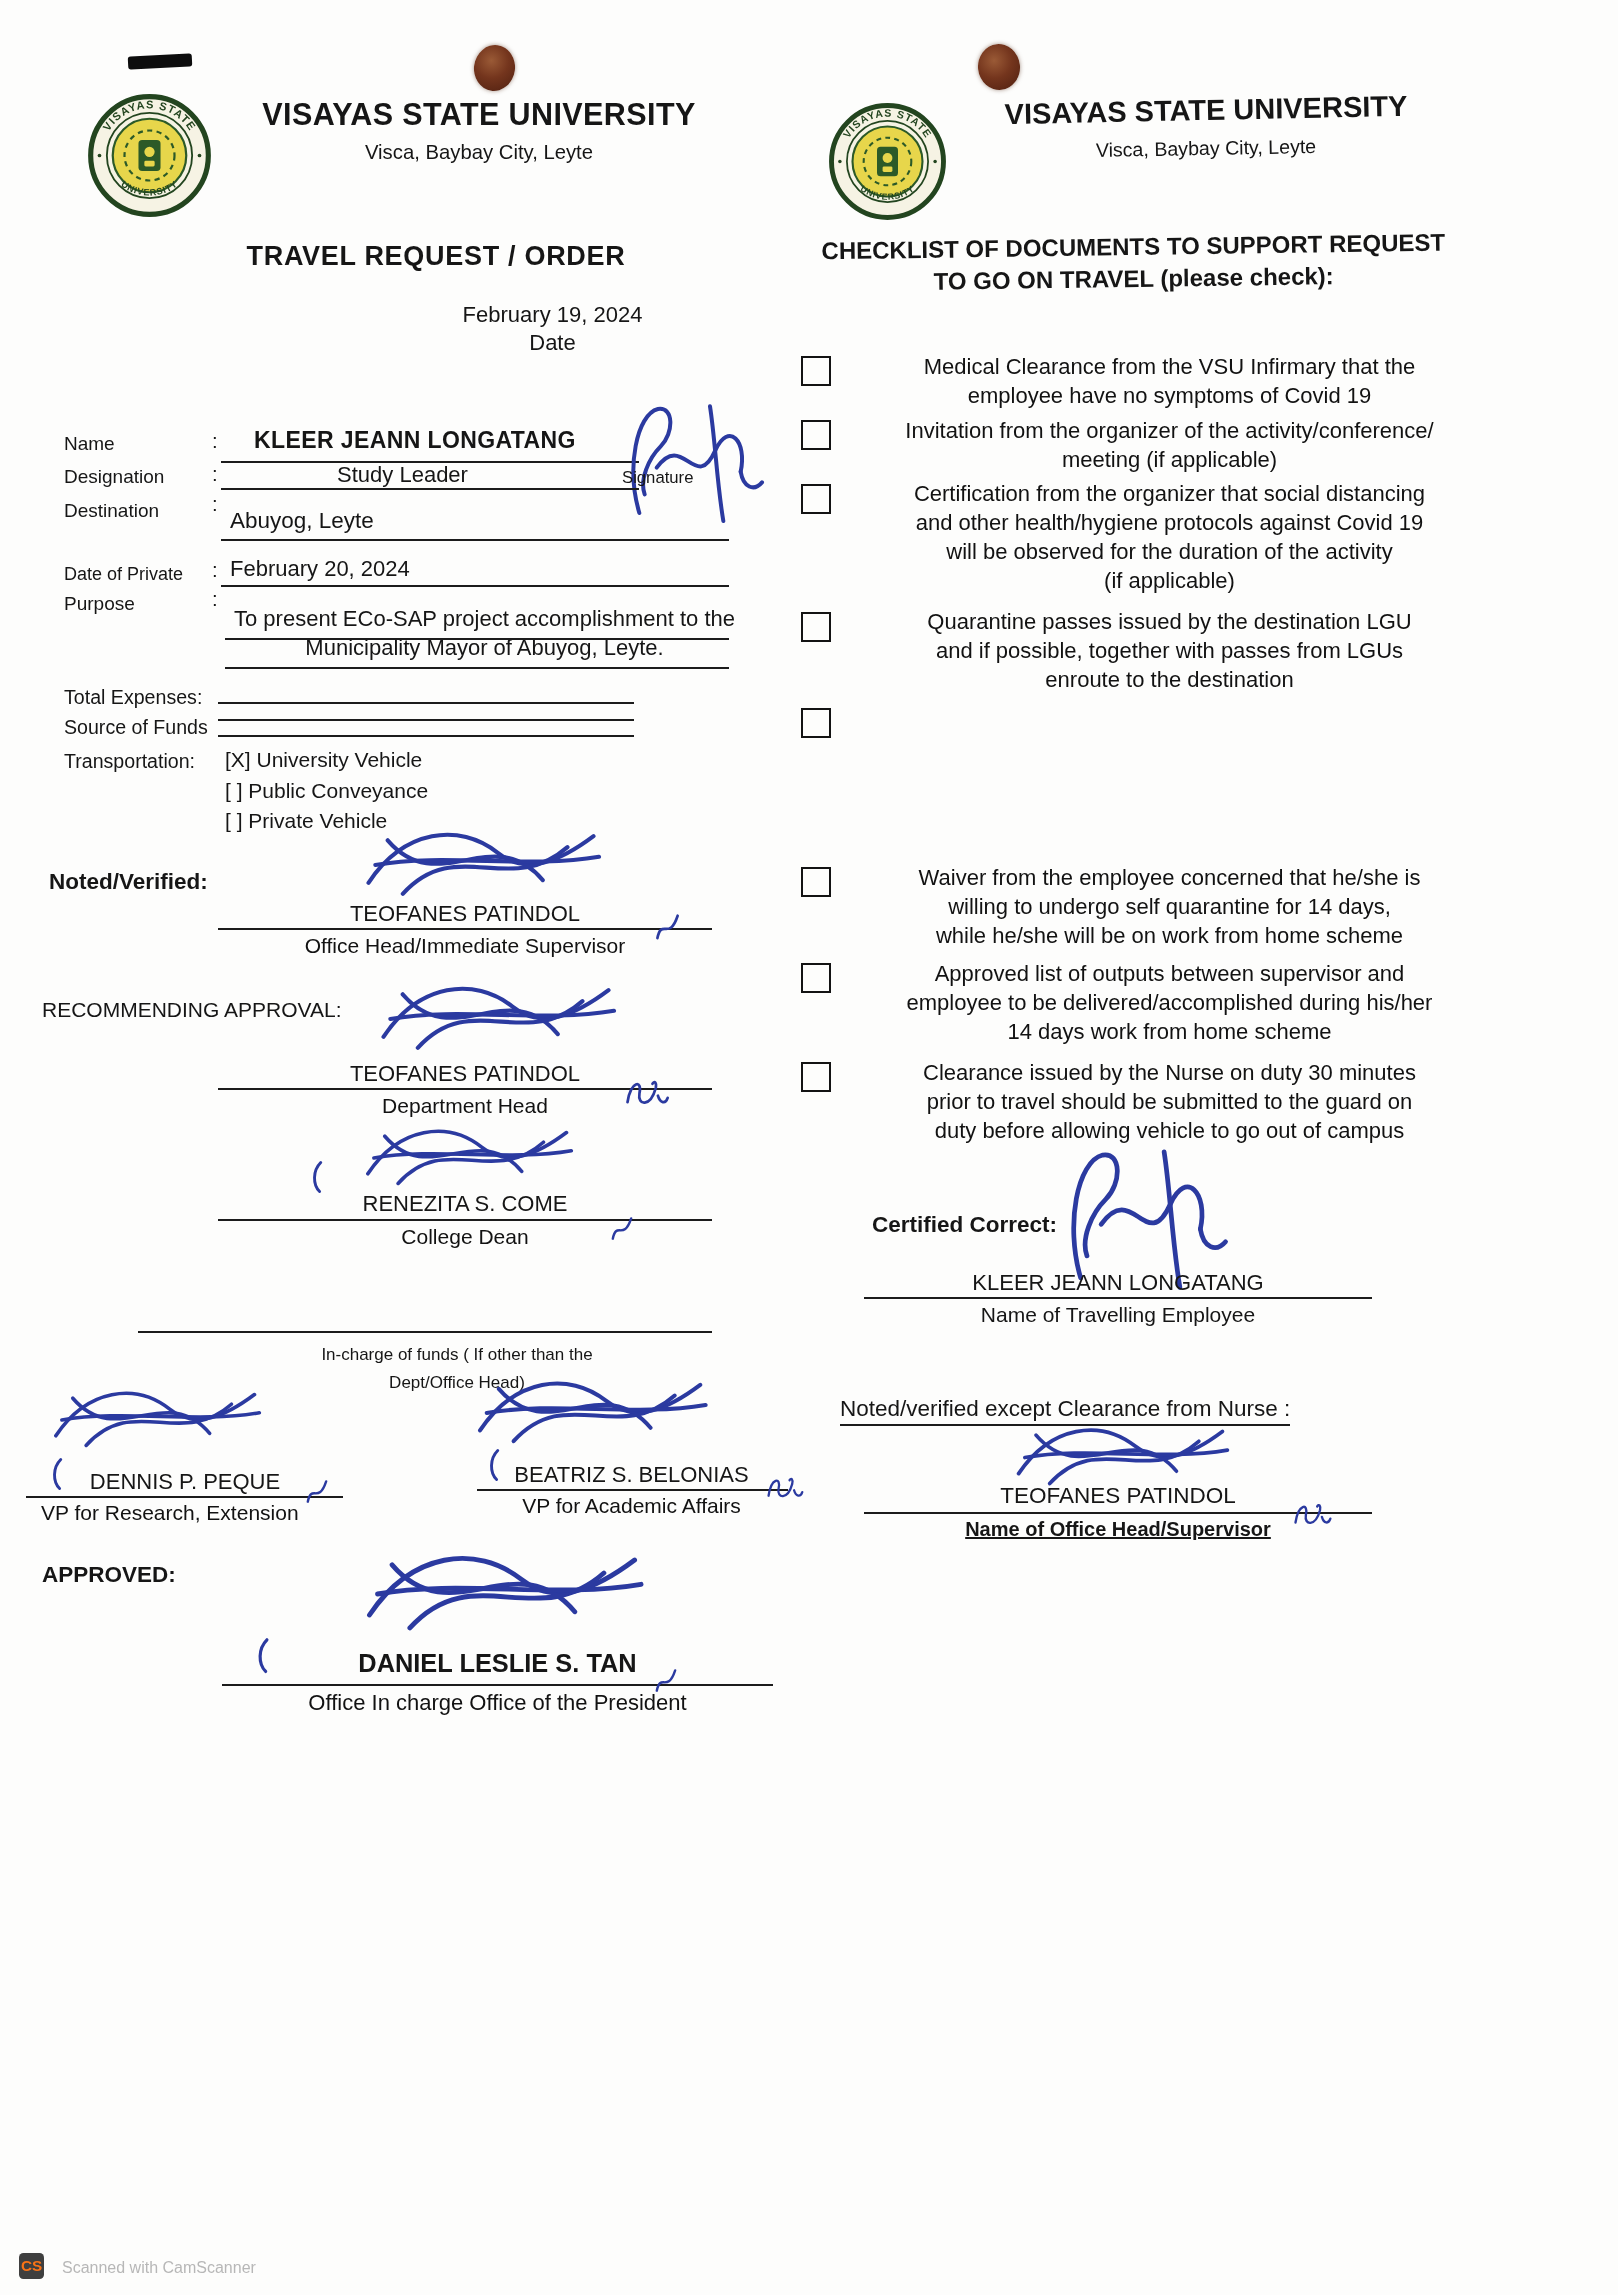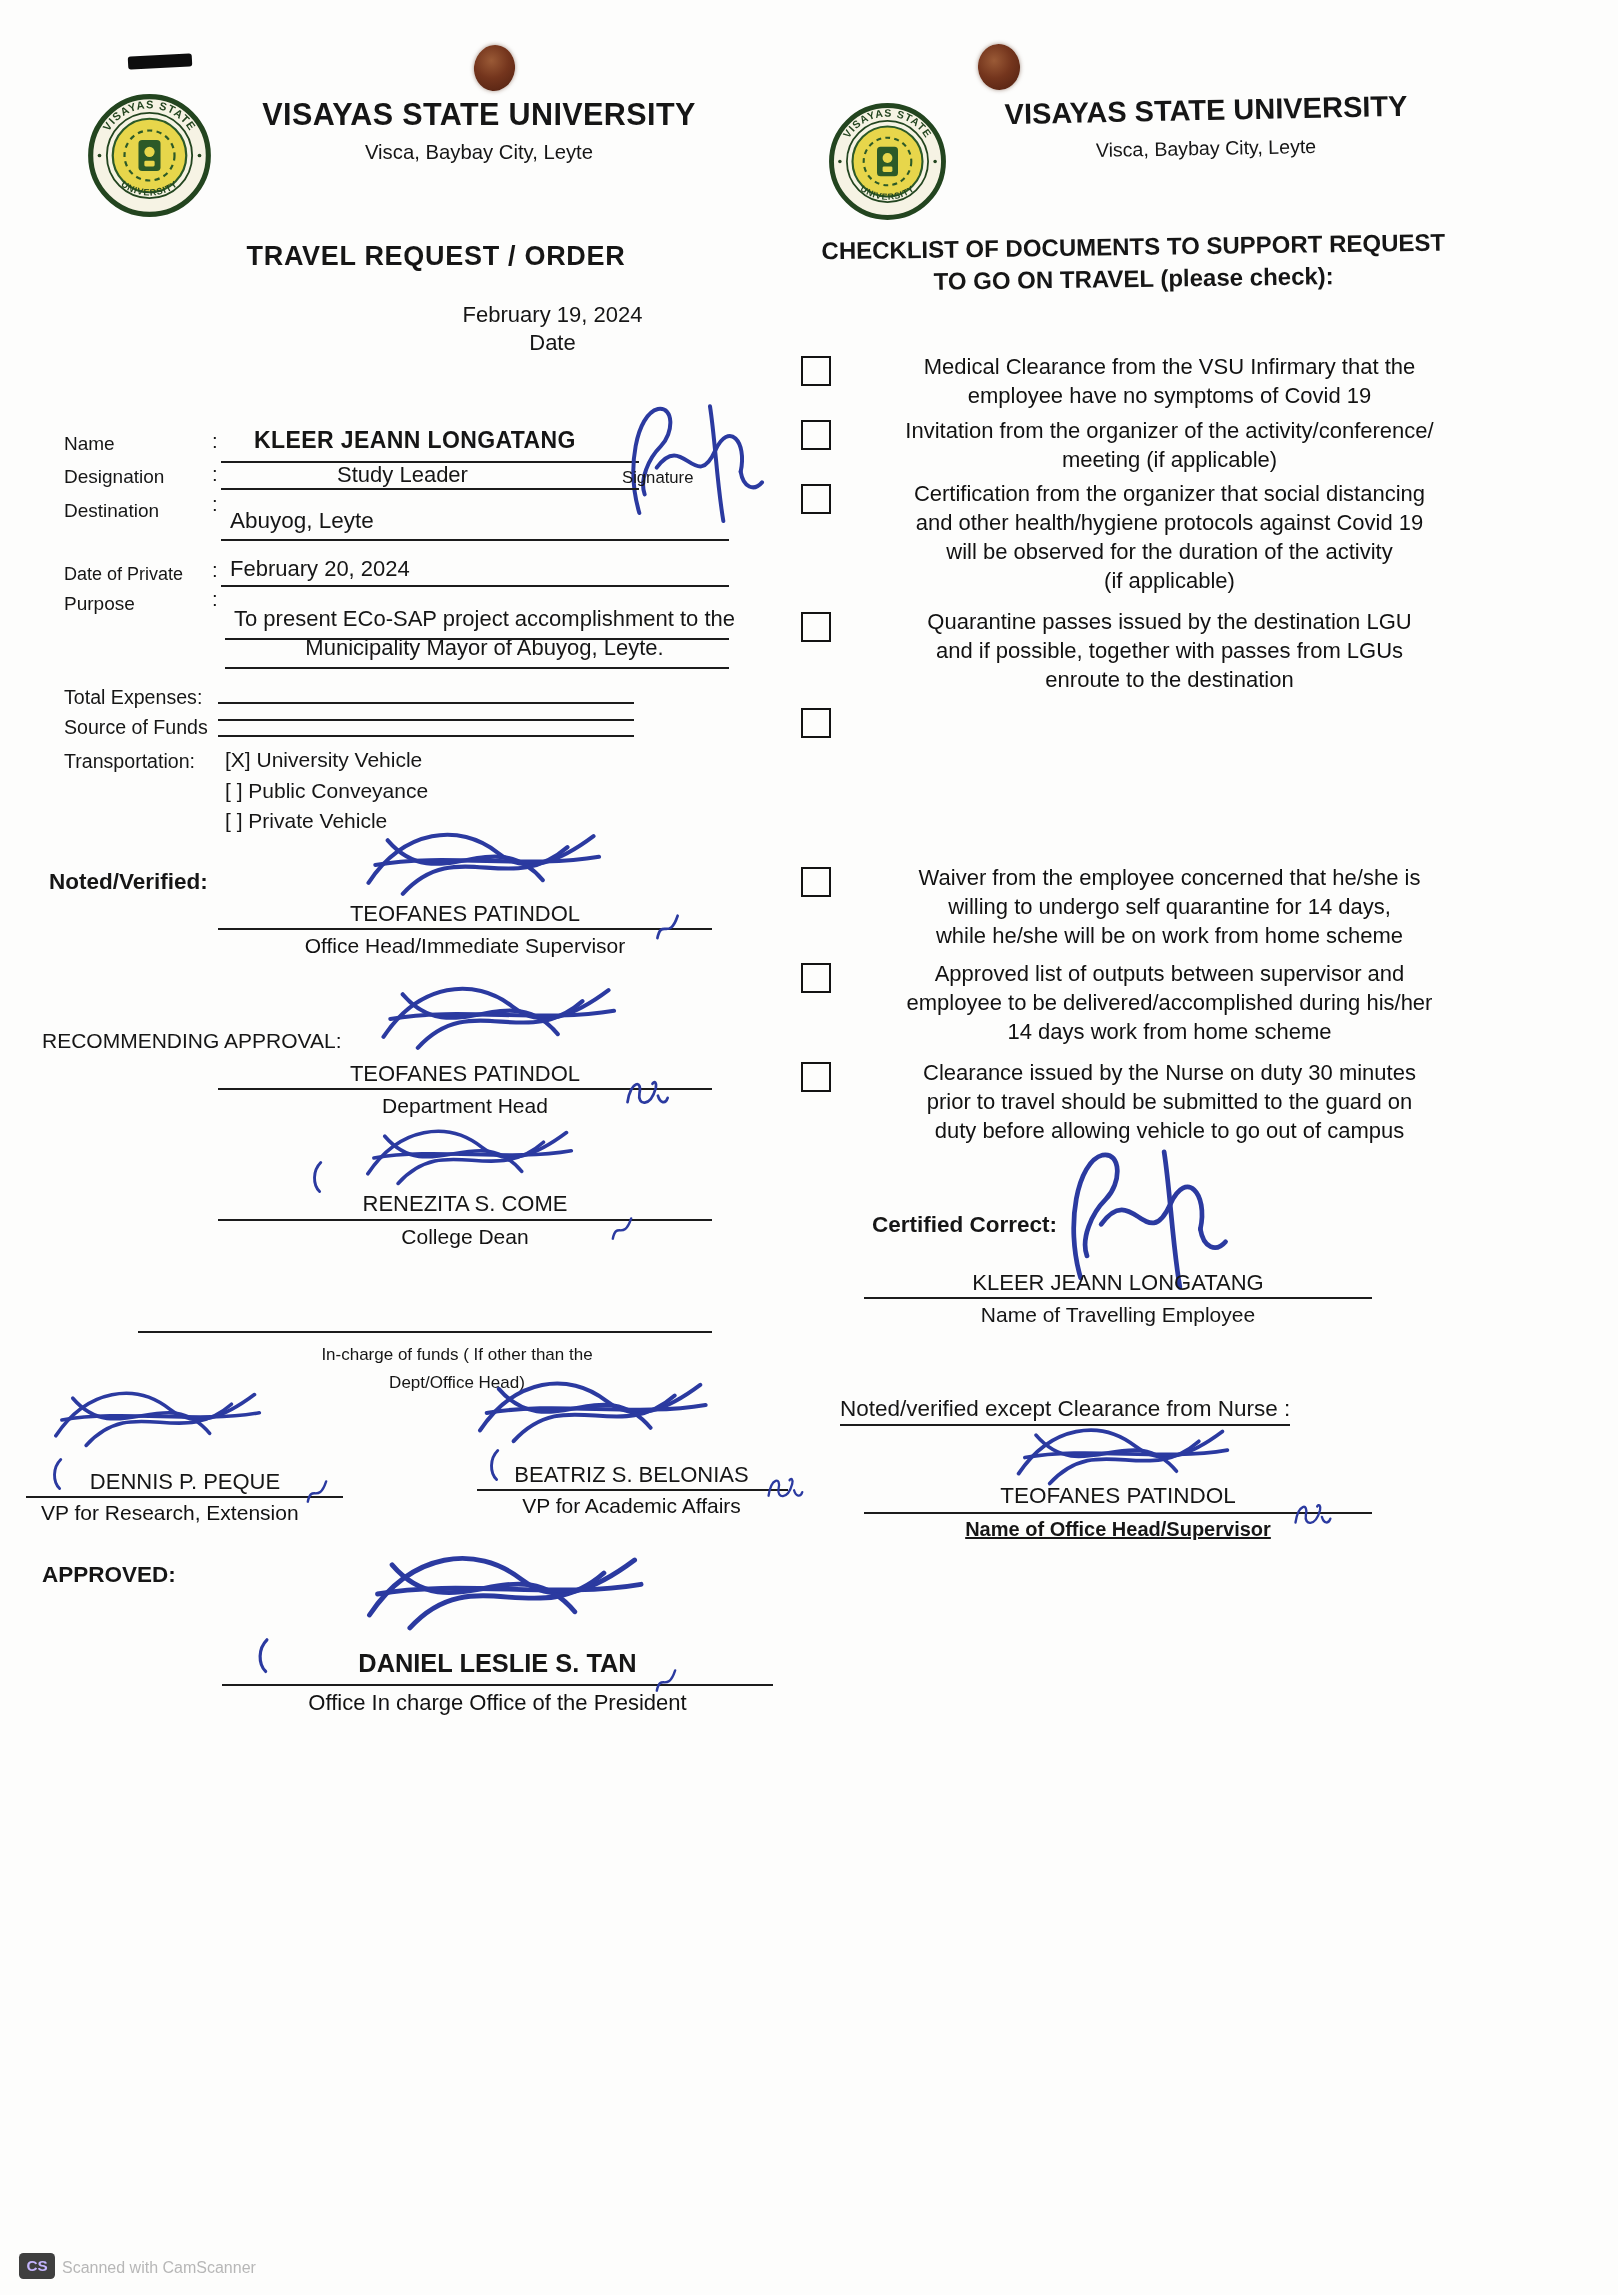--- a/index.html
+++ b/index.html
@@ -126,21 +126,21 @@
   <svg class="abs sig" style="left:363px;top:814px" width="247" height="102" viewBox="0 0 360 140">
       <use href="#g-flourish"></use>
     </svg>
   <div class="abs ctr" style="left:218px;top:901px;width:494px;font-size:22px;">TEOFANES PATINDOL</div>
   <div class="rule" style="left:218px;top:928px;width:494px;"></div>
   <div class="abs ctr cap" style="left:218px;top:934px;width:494px;font-size:21px;">Office Head/Immediate Supervisor</div>
   <svg class="abs sig" style="left:651px;top:909px" width="32" height="38" viewBox="0 0 60 70">
       <use href="#g-tick"></use>
     </svg>
 
-  <div class="abs" style="left:42px;top:998px;font-size:21px;margin-top:31px;">RECOMMENDING APPROVAL:</div>
+  <div class="abs" style="left:42px;top:998px;font-size:21px;">RECOMMENDING APPROVAL:</div>
   <svg class="abs sig" style="left:378px;top:968px" width="247" height="102" viewBox="0 0 360 140">
       <use href="#g-flourish"></use>
     </svg>
   <div class="abs ctr" style="left:218px;top:1061px;width:494px;font-size:22px;">TEOFANES PATINDOL</div>
   <div class="rule" style="left:218px;top:1088px;width:494px;"></div>
   <div class="abs ctr cap" style="left:218px;top:1094px;width:494px;font-size:21px;">Department Head</div>
   <svg class="abs sig" style="left:622px;top:1074px" width="49" height="38" viewBox="0 0 90 70">
       <use href="#g-loopls"></use>
     </svg>
 
@@ -259,17 +259,17 @@
   <svg class="abs sig" style="left:1002px;top:1414px" width="247" height="87" viewBox="0 0 360 140">
       <use href="#g-flourish"></use>
     </svg>
   <div class="abs ctr" style="left:864px;top:1483px;width:508px;font-size:22.5px;">TEOFANES PATINDOL</div>
   <div class="rule" style="left:864px;top:1512px;width:508px;"></div>
   <div class="abs ctr" style="left:864px;top:1518px;width:508px;font-size:20px;font-weight:bold;text-decoration:underline;">Name of Office Head/Supervisor</div>
   <svg class="abs sig" style="left:1290px;top:1498px" width="44" height="33" viewBox="0 0 90 70">
       <use href="#g-loopls"></use>
     </svg>
 
-  <div class="abs" style="left:19px;top:2253px;width:36px;height:26px;background:#3f3f3f;color:#c4b5fd;border-radius:4.4px;font-size:15.3px;font-weight:bold;display:flex;align-items:center;justify-content:center;">CS</div>
+  <div class="abs" style="left:19px;top:2253px;width:25px;height:26px;background:#3f3f3f;color:#f97316;border-radius:4.4px;font-size:15.3px;font-weight:bold;display:flex;align-items:center;justify-content:center;">CS</div>
   <div class="abs" style="left:62px;top:2259px;font-size:16px;color:#b7b7b7;">Scanned with CamScanner</div>
 
 </div>
 
 
 </body></html>

